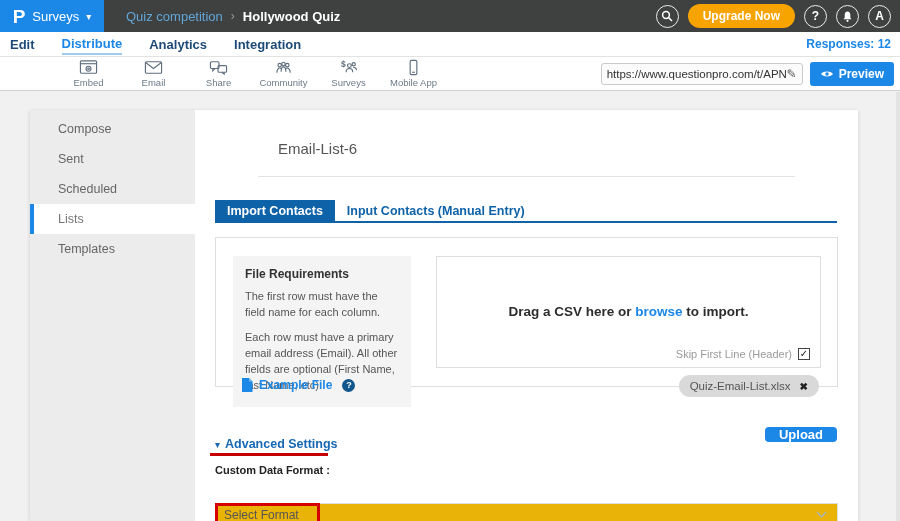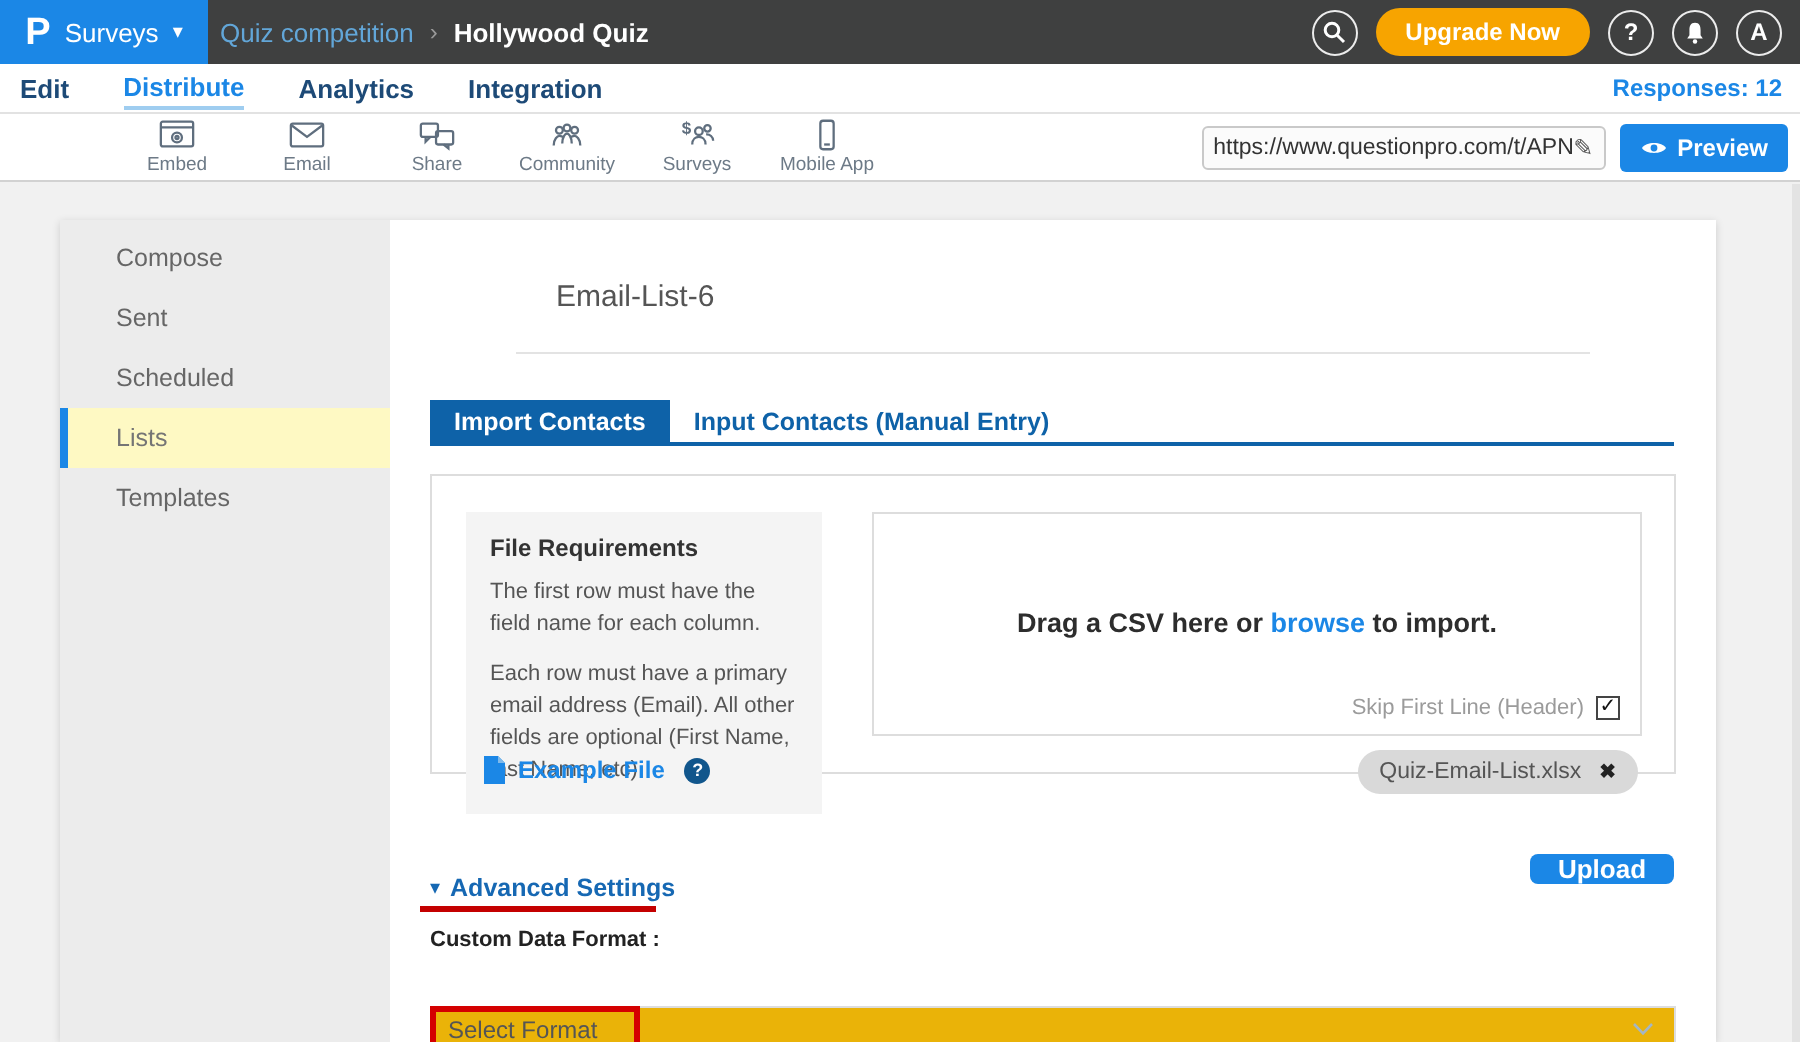--- a/index.html
+++ b/index.html
@@ -5,21 +5,21 @@
   * { margin:0; padding:0; box-sizing:border-box; }
   html,body { width:900px; height:521px; overflow:hidden; }
   body { font-family:"Liberation Sans", sans-serif; background:#f1f1f1; position:relative; }
 
   
   .topbar { height:32px; background:#3f4040; display:flex; align-items:center; position:relative; }
   .logo-block { width:104px; height:32px; background:#1b87e6; display:flex; align-items:center; justify-content:center; gap:7px; cursor:pointer; }
   .logo-p { color:#fff; font-weight:bold; font-size:19px; line-height:1; }
   .logo-label { color:#fff; font-size:13px; }
   .logo-caret { color:#fff; font-size:10px; }
-  .breadcrumb { margin-left:6px; font-size:13px; display:flex; gap:8px; align-items:center; }
+  .breadcrumb { margin-left:22px; font-size:13px; display:flex; gap:8px; align-items:center; }
   .bc-parent { color:#62a6d8; cursor:pointer; }
   .bc-sep { color:#9a9a9a; font-size:12px; }
   .bc-current { color:#ffffff; font-weight:bold; }
   .topbar-right { margin-left:auto; display:flex; align-items:center; gap:9px; padding-right:9px; }
   .circle-btn { width:23px; height:23px; border:1.5px solid rgba(255,255,255,.9); border-radius:50%; display:flex; align-items:center; justify-content:center; color:#fff; font-size:12px; font-weight:bold; cursor:pointer; background:transparent; }
   .upgrade-btn { background:#f7a400; border:none; border-radius:13px; color:#fff; font-weight:bold; font-size:12px; padding:5px 15px; cursor:pointer; font-family:inherit; }
 
   
   .navbar { height:25px; background:#fff; border-bottom:1px solid #e2e2e2; display:flex; align-items:center; gap:27px; padding-left:10px; font-size:13px; font-weight:bold; }
   .nav-item { color:#1d4a77; cursor:pointer; padding:2px 0; }
@@ -36,21 +36,21 @@
   .url-box { width:202px; height:22px; background:#fbfbfb; border:1px solid #c9c9c9; border-radius:3px; display:flex; align-items:center; padding:0 5px; }
   .url-text { font-size:11.5px; color:#333; white-space:nowrap; overflow:hidden; flex:1; }
   .pencil { color:#555; font-size:12px; cursor:pointer; }
   .preview-btn { height:24px; background:#1b87e6; border:none; border-radius:3px; color:#fff; font-size:12px; font-weight:bold; display:flex; align-items:center; gap:5px; padding:0 10px; cursor:pointer; font-family:inherit; }
 
   
   .page { position:absolute; top:92px; left:0; right:0; bottom:0; background:#f1f1f1; }
   .card { position:absolute; left:30px; top:18px; width:828px; height:411px; display:flex; box-shadow:0 1px 4px rgba(0,0,0,.15); }
   .sidebar { width:165px; background:#ececec; padding-top:4px; flex-shrink:0; }
   .side-item { height:30px; line-height:30px; padding-left:28px; font-size:12.5px; color:#666; cursor:pointer; }
-  .side-item.active { background:#fef9c3; border-left:4px solid #1b87e6; padding-left:24px; color:#757575; }
+  .side-item.active { background:#ffffff; border-left:4px solid #1b87e6; padding-left:24px; color:#757575; }
   .content { flex:1; background:#fff; position:relative; }
 
   .list-title { position:absolute; left:83px; top:30px; font-size:15px; color:#555; }
   .title-rule { position:absolute; left:63px; top:66px; width:537px; height:1px; background:#e3e3e3; }
 
   .tabs { position:absolute; left:20px; right:21px; top:90px; display:flex; border-bottom:2px solid #0e62a8; }
   .tab { font-size:12.5px; font-weight:bold; padding:4px 12px 3px; cursor:pointer; color:#0e62a8; }
   .tab.active { background:#0e62a8; color:#fff; }
 
   .import-box { position:absolute; left:20px; top:127px; width:623px; height:150px; border:1px solid #ddd; }

